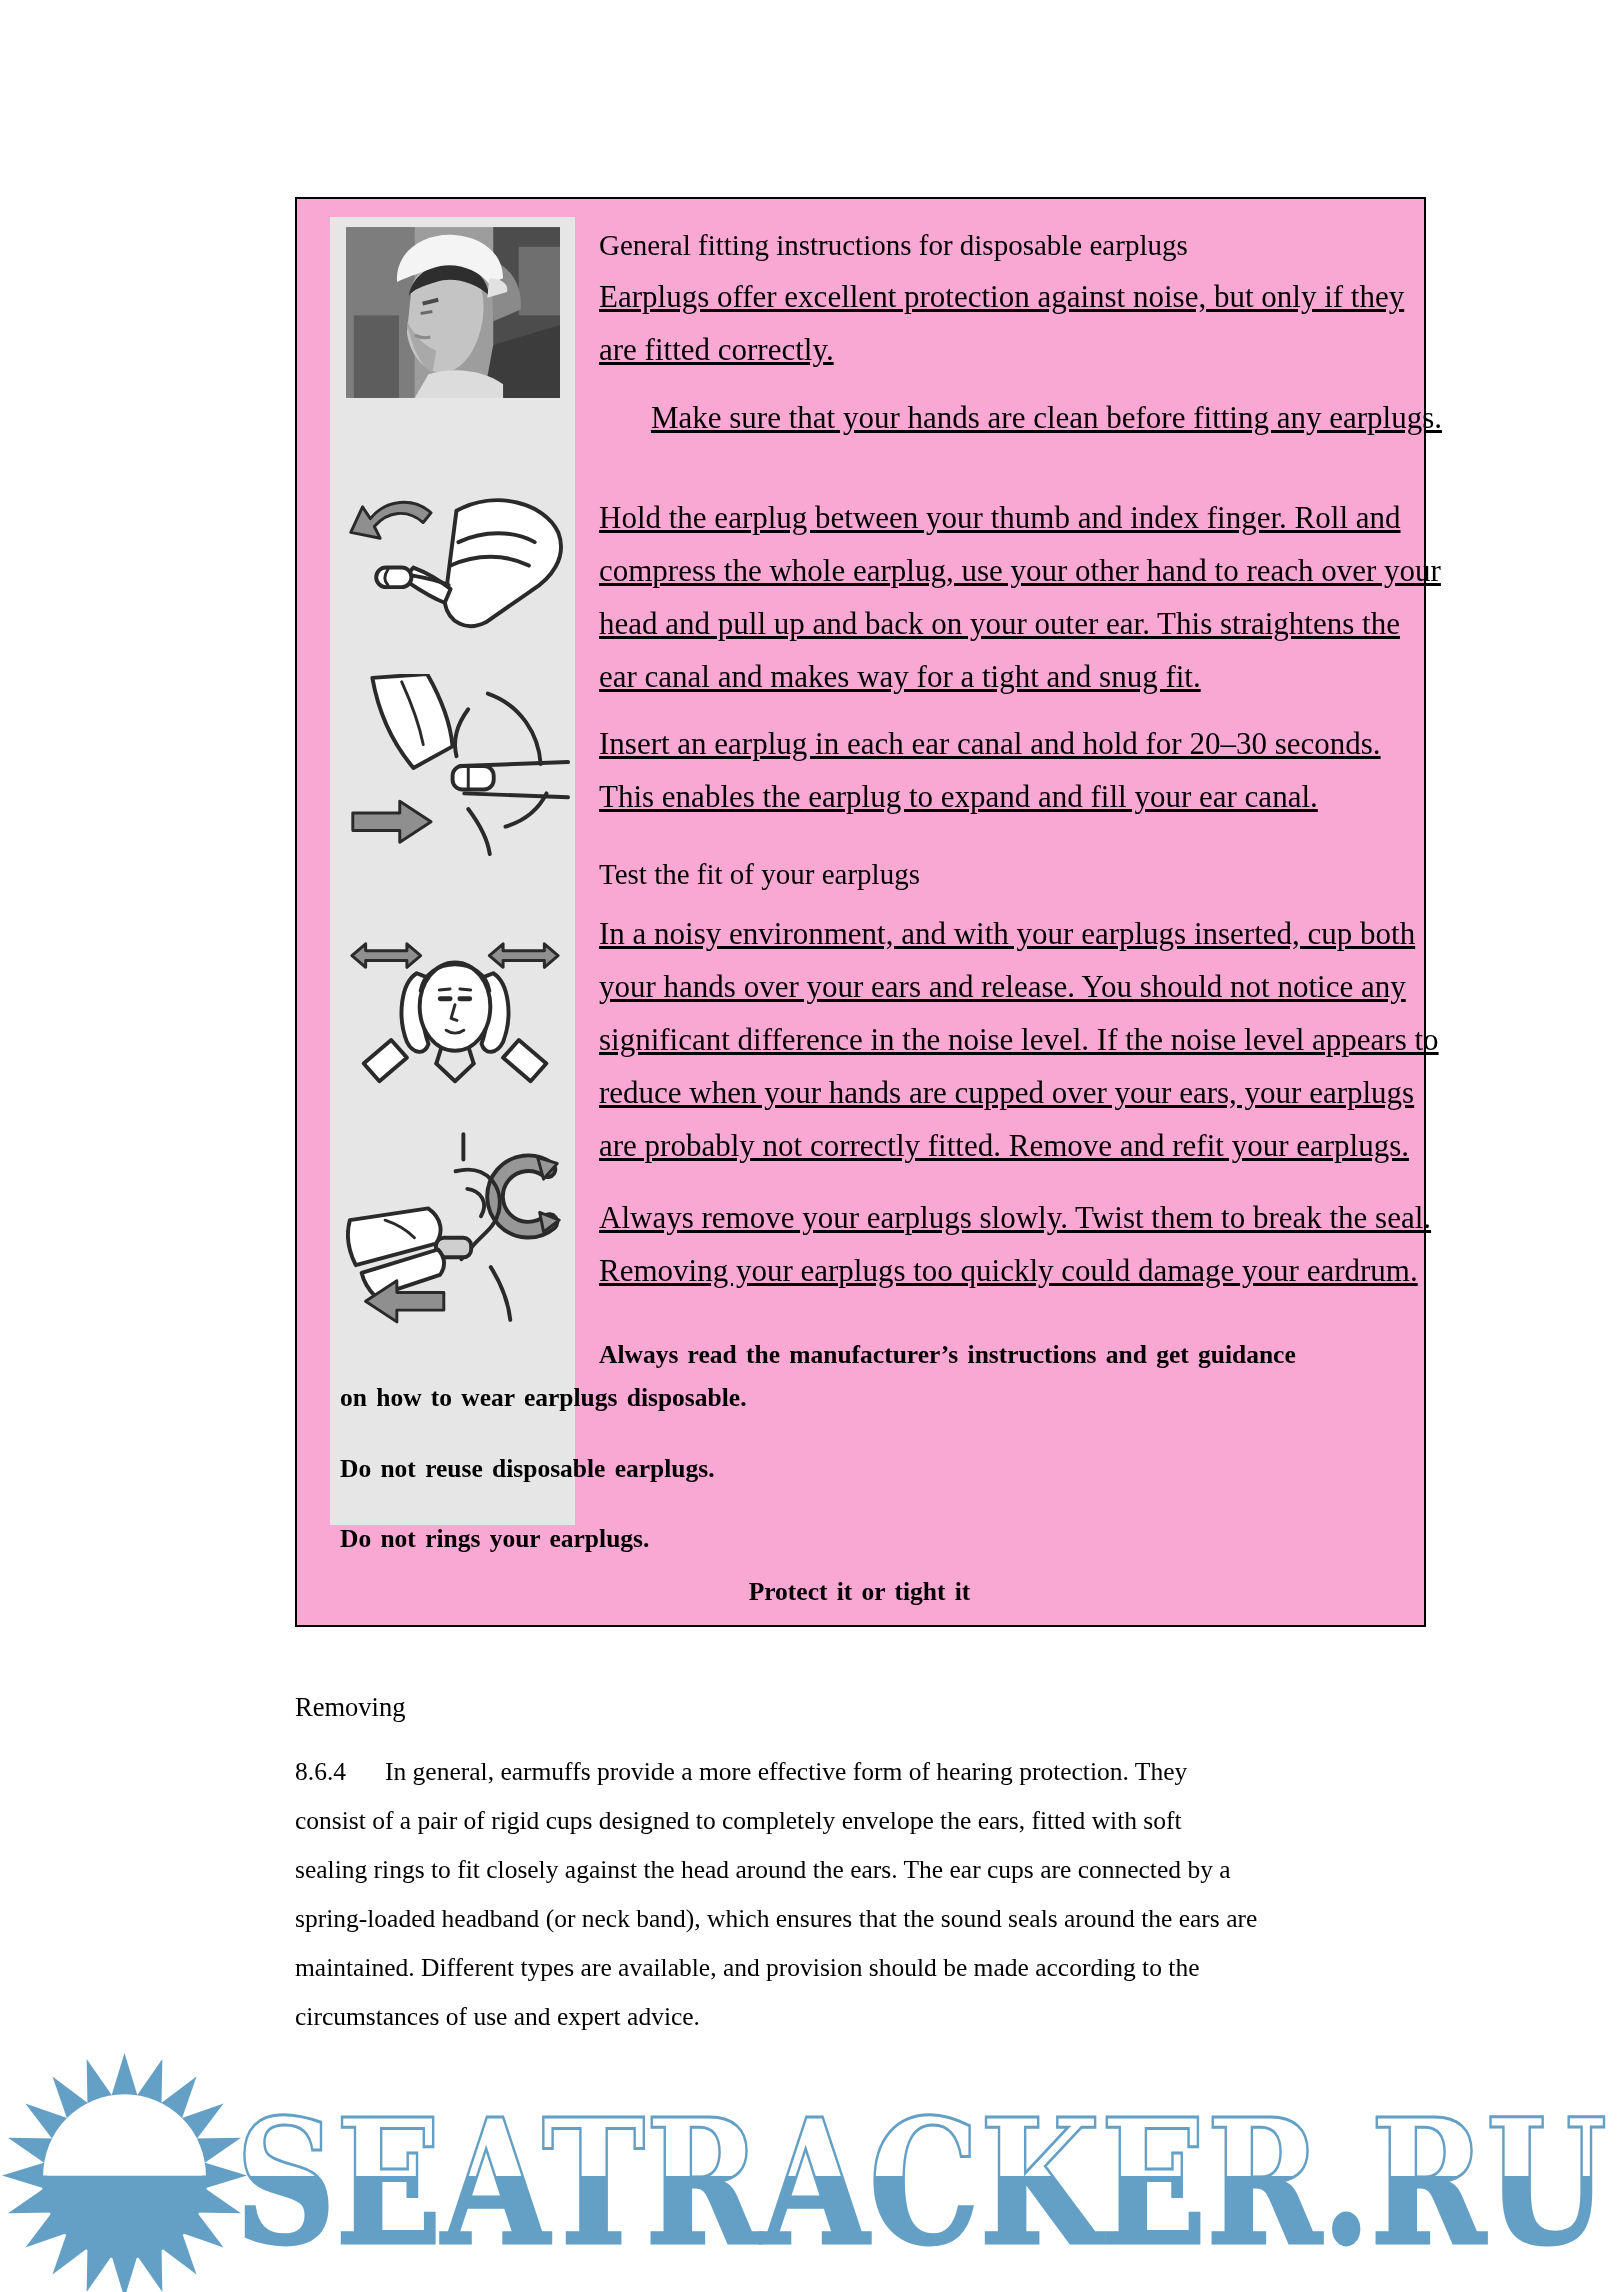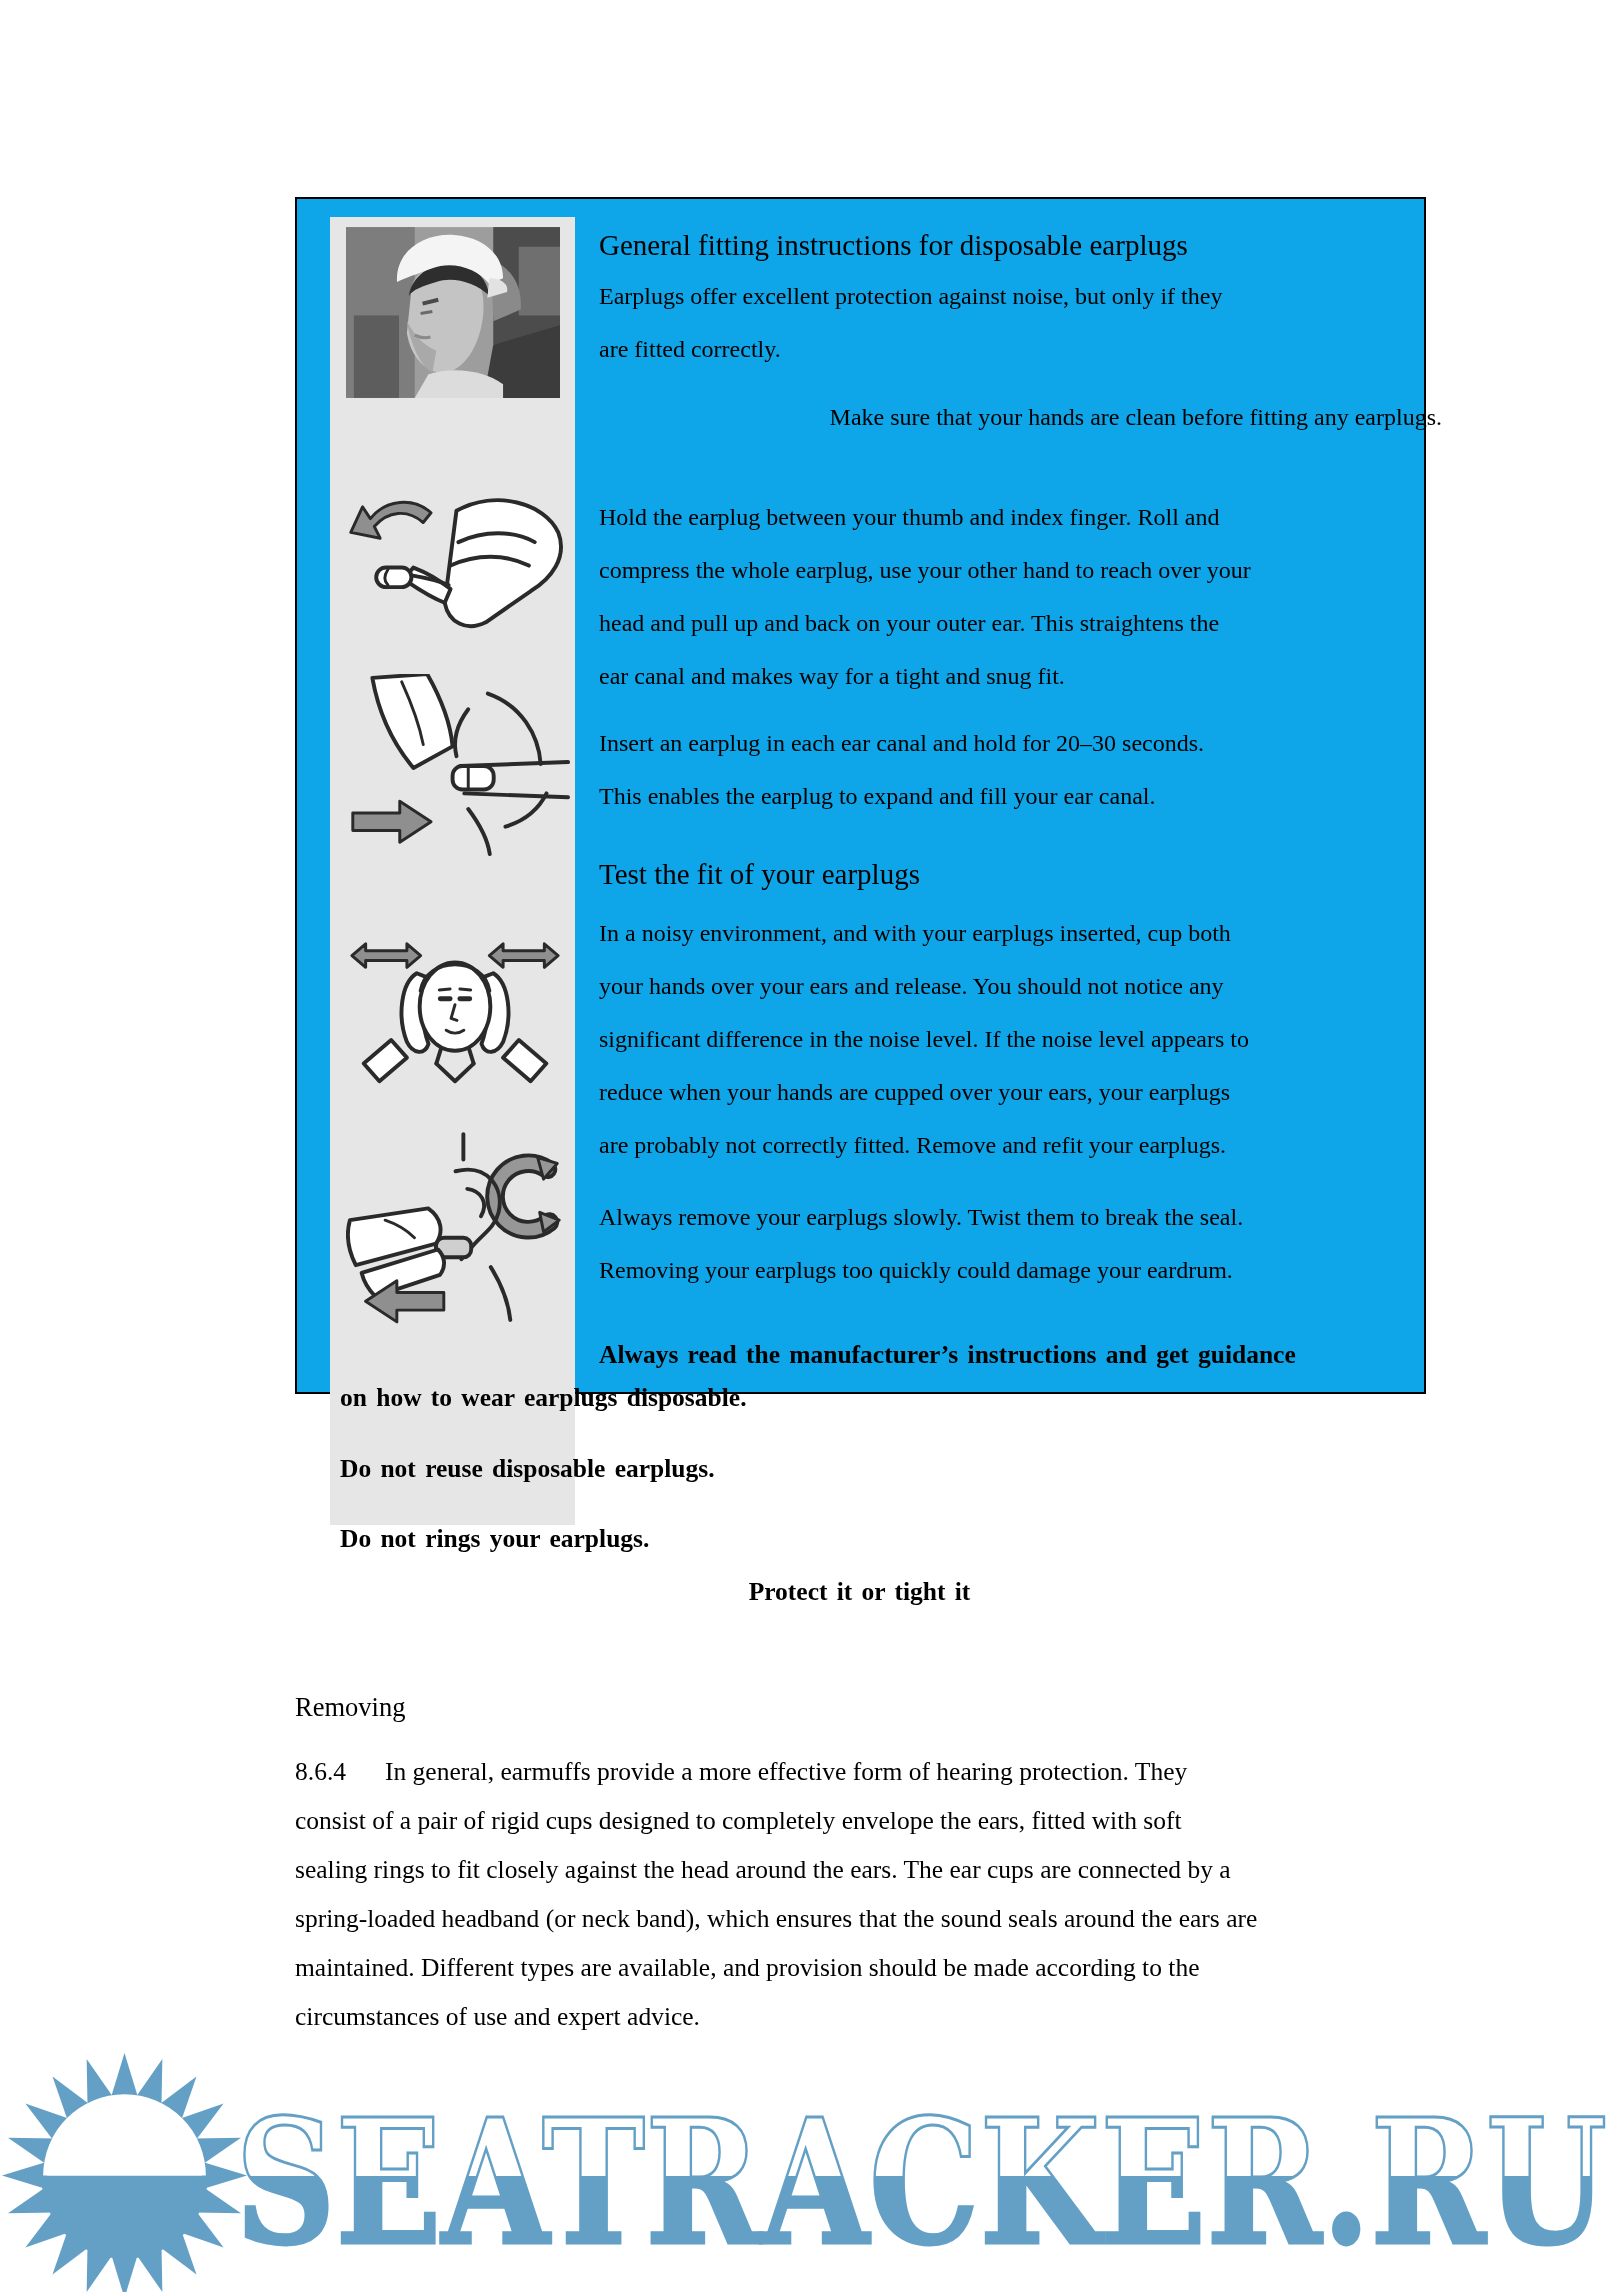--- a/index.html
+++ b/index.html
@@ -5,32 +5,32 @@
   html,body{margin:0;padding:0;}
   body{
     width:1621px;height:2293px;position:relative;overflow:hidden;
     background:#ffffff;
     font-family:"Liberation Serif","DejaVu Serif",serif;
     color:#000;
   }
   .abs{position:absolute;}
   
   .ibox{
-    position:absolute;left:295px;top:197px;width:1131px;height:1197px;
-    border:2.9px solid #000;box-sizing:border-box;background:#0ea5e9;
+    position:absolute;left:295px;top:197px;width:1131px;height:1430px;
+    border:2.9px solid #000;box-sizing:border-box;background:#f9a8d4;
   }
   .gray-strip{
     position:absolute;left:33px;top:17.6px;width:245px;height:1308px;
     background:#e6e6e6;
   }
   .illus{position:absolute;}
   .illus svg{display:block;}
   .txtcol{position:absolute;left:302px;width:843px;}
   .box-title{font-size:29px;line-height:45px;white-space:pre;}
-  .box-body{font-size:24px;line-height:53px;white-space:pre;}
+  .box-body{font-size:31px;line-height:53px;white-space:pre;text-decoration:underline;}
   .box-sub{font-size:29px;line-height:45px;white-space:pre;}
   .bold-line{font-size:25.5px;font-weight:bold;white-space:pre;word-spacing:2.9px;}
   .slogan{width:1125px;text-align:center;}
   
   .earmuffs-heading{position:absolute;left:295px;top:1692px;font-size:26.5px;}
   .earmuffs-para{position:absolute;left:295px;top:1747px;font-size:25.5px;line-height:49px;}
   .earmuffs-para .num{display:inline-block;}
   .earmuffs-para .gap{display:inline-block;width:39px;}
   .earmuffs-para .body{white-space:pre;}
   

